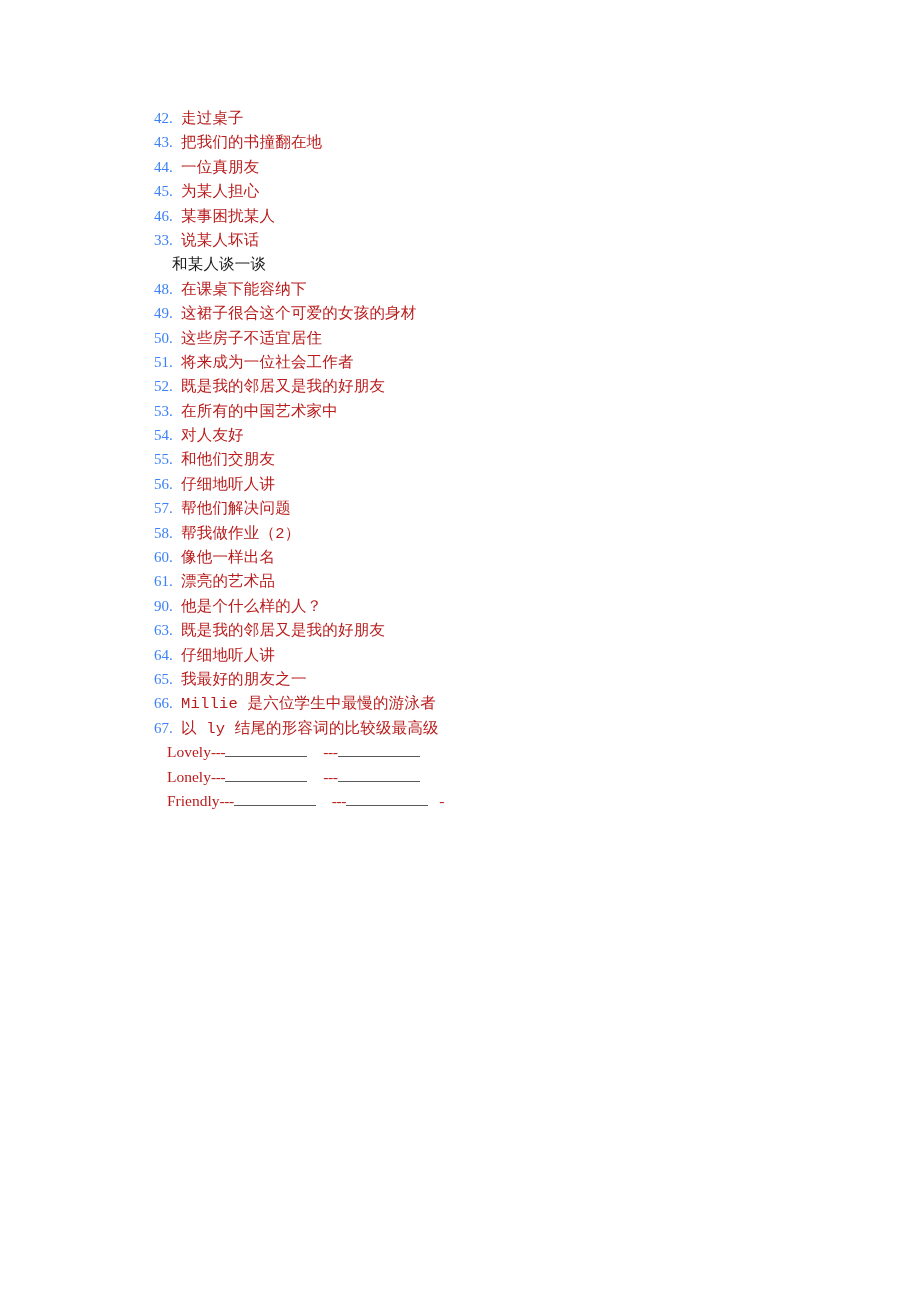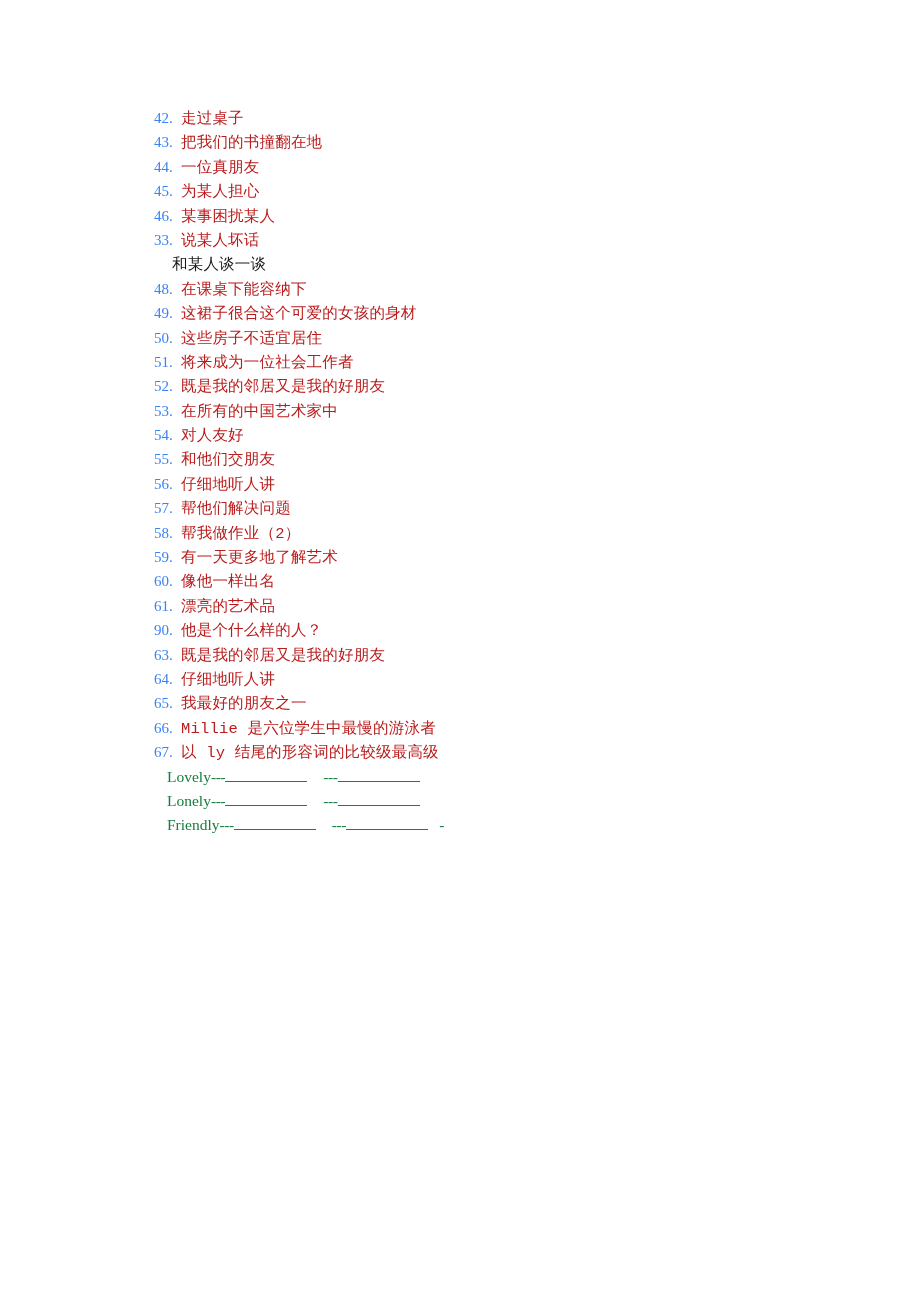--- a/index.html
+++ b/index.html
@@ -63,21 +63,21 @@
     color: #1a1a1a;
     white-space: nowrap;
     letter-spacing: 0.2px;
   }
   
   .blank-row {
     height: 24.4px;
     line-height: 24.4px;
     padding-left: 29px;
     font-size: 15.5px;
-    color: #15803d;
+    color: #b91c1c;
     white-space: nowrap;
     display: flex;
     align-items: baseline;
   }
   .blank-word {
     font-size: 15.5px;
     font-family: "Liberation Serif", "DejaVu Serif", serif;
   }
   .dashes {
     font-size: 15.5px;
@@ -168,24 +168,20 @@
     </div>
     <div class="item">
       <span class="item-num">57.</span>
       <span class="item-text">帮他们解决问题</span>
     </div>
     <div class="item">
       <span class="item-num">58.</span>
       <span class="item-text">帮我做作业（2）</span>
     </div>
     <div class="item">
-      <span class="item-num">59.</span>
-      <span class="item-text">有一天更多地了解艺术</span>
-    </div>
-    <div class="item">
       <span class="item-num">60.</span>
       <span class="item-text">像他一样出名</span>
     </div>
     <div class="item">
       <span class="item-num">61.</span>
       <span class="item-text">漂亮的艺术品</span>
     </div>
     <div class="item">
       <span class="item-num">90.</span>
       <span class="item-text">他是个什么样的人？</span>

